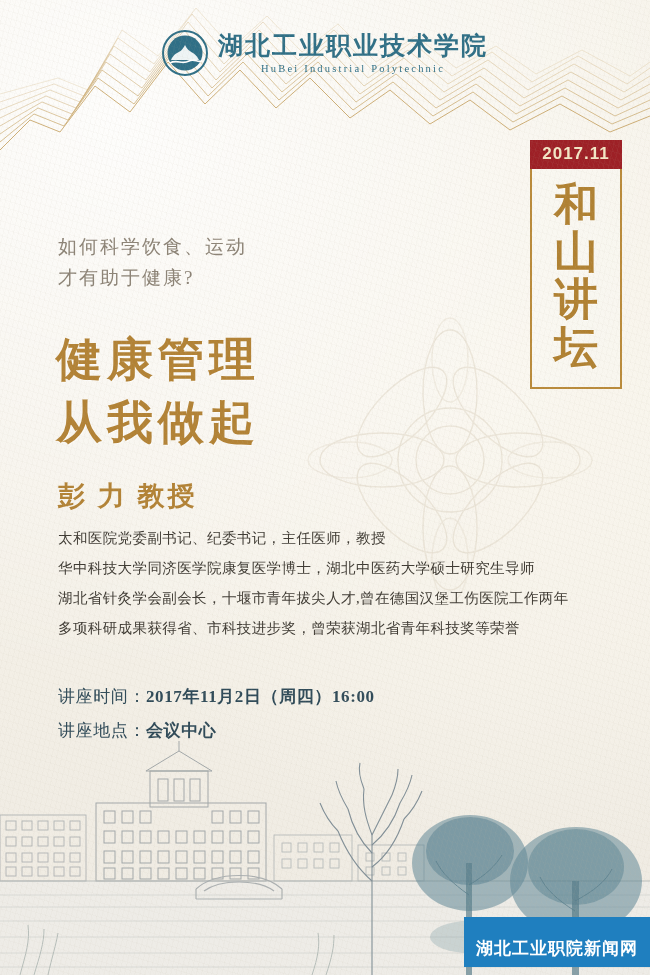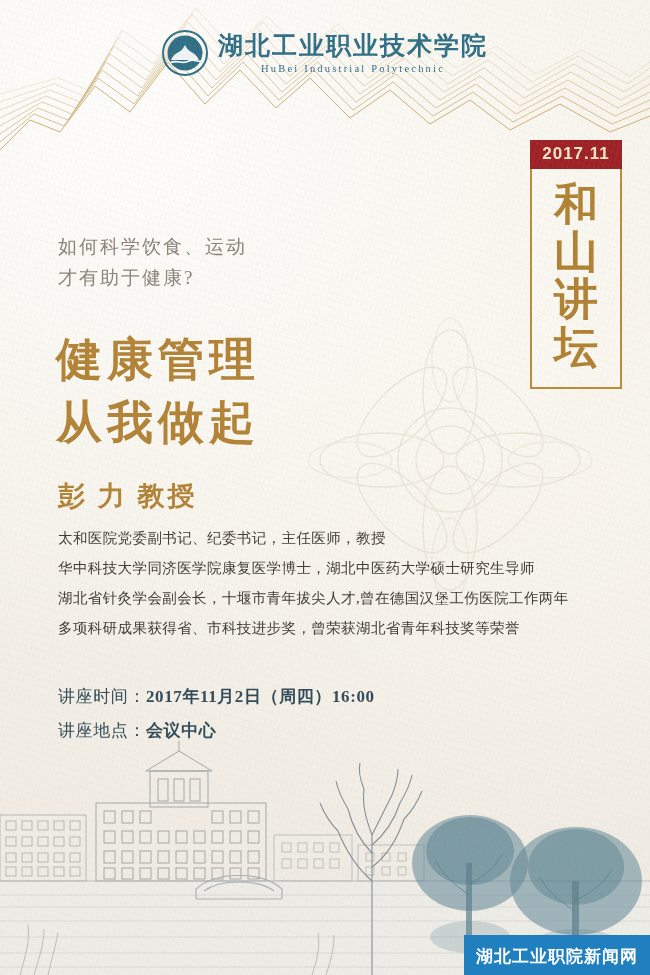--- a/index.html
+++ b/index.html
@@ -115,24 +115,24 @@
     font-size:17px; color:#2f4a58; line-height:34px;
     letter-spacing:0.6px; font-family:"Liberation Serif", serif;
   }
   .meta .val { font-weight:bold; }
 
   
   .campus { position:absolute; bottom:0; left:0; width:650px; height:290px; }
 
   
   .footer-tag {
-    position:absolute; right:0; bottom:0;
+    position:absolute; right:0; bottom:8px;
     background:#1f7fbf; color:#fff;
     font-size:17px; font-weight:bold; letter-spacing:1px;
-    padding:10px 12px 7px; font-family:"Liberation Sans", sans-serif;
+    padding:20px 12px 7px; font-family:"Liberation Sans", sans-serif;
   }
 </style>
 </head>
 <body>
 
 <div class="poster">
 
   <svg class="mountains" viewBox="0 0 650 160" preserveAspectRatio="none">
     <g fill="none" stroke="#c6a262" stroke-width="1" opacity="0.85">
       <path d="M0,150 L30,120 L60,132 L95,86 L130,112 L168,62 L205,104 L240,70 L276,108 L310,78 L350,118 L390,90 L430,124 L470,100 L510,130 L560,104 L610,132 L650,116"></path>

